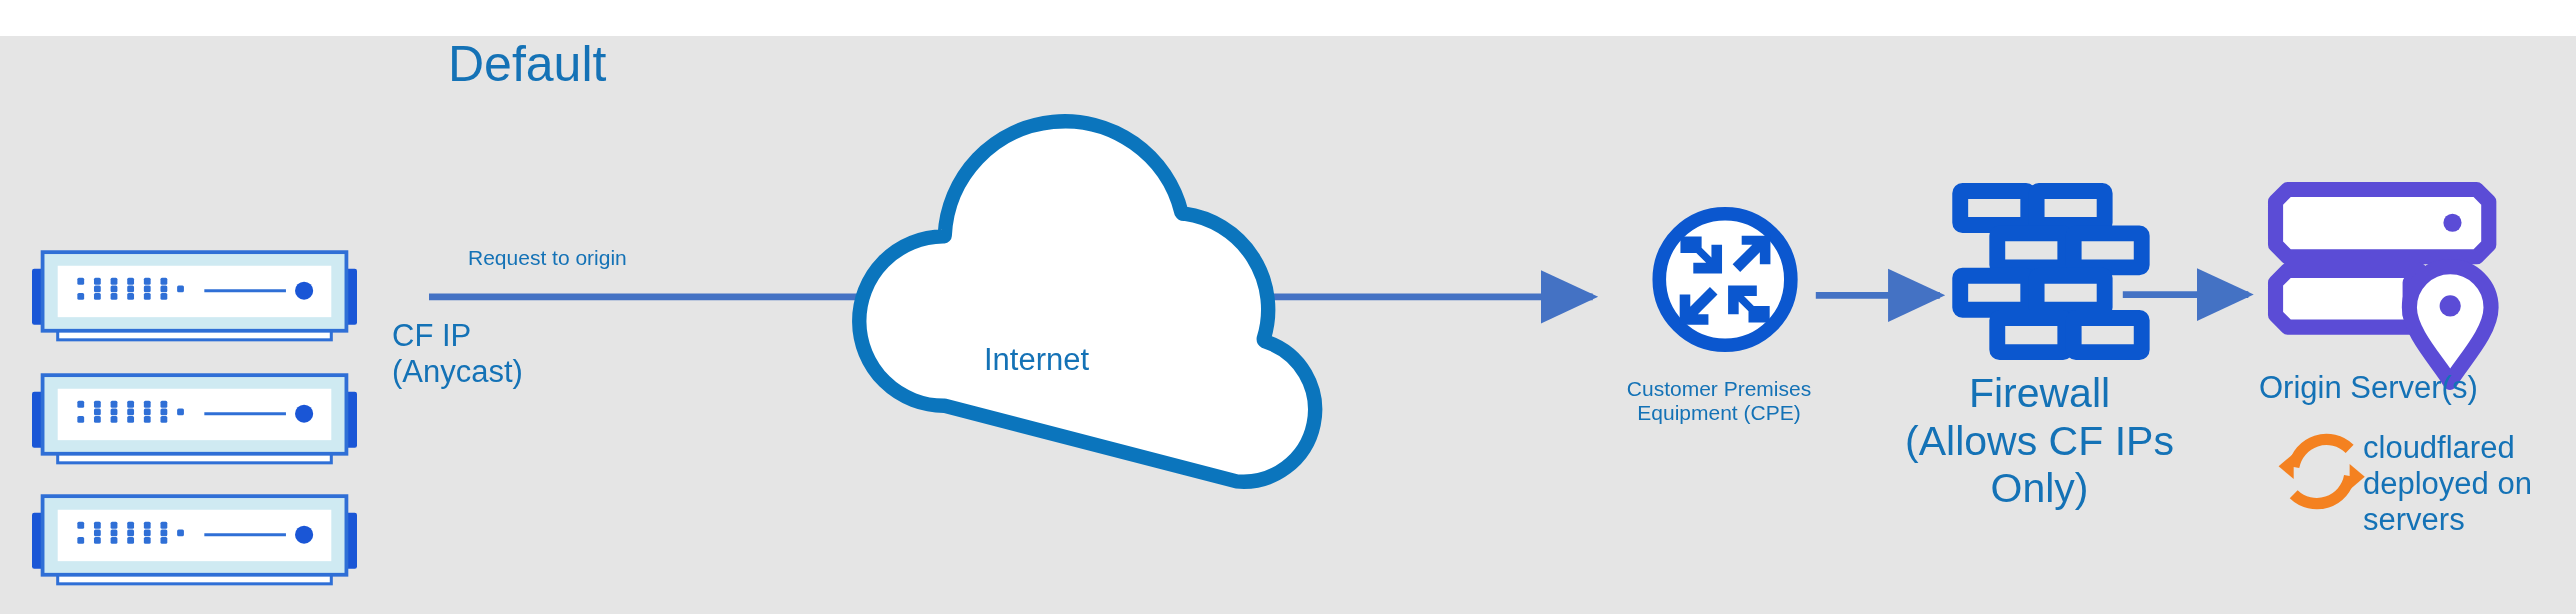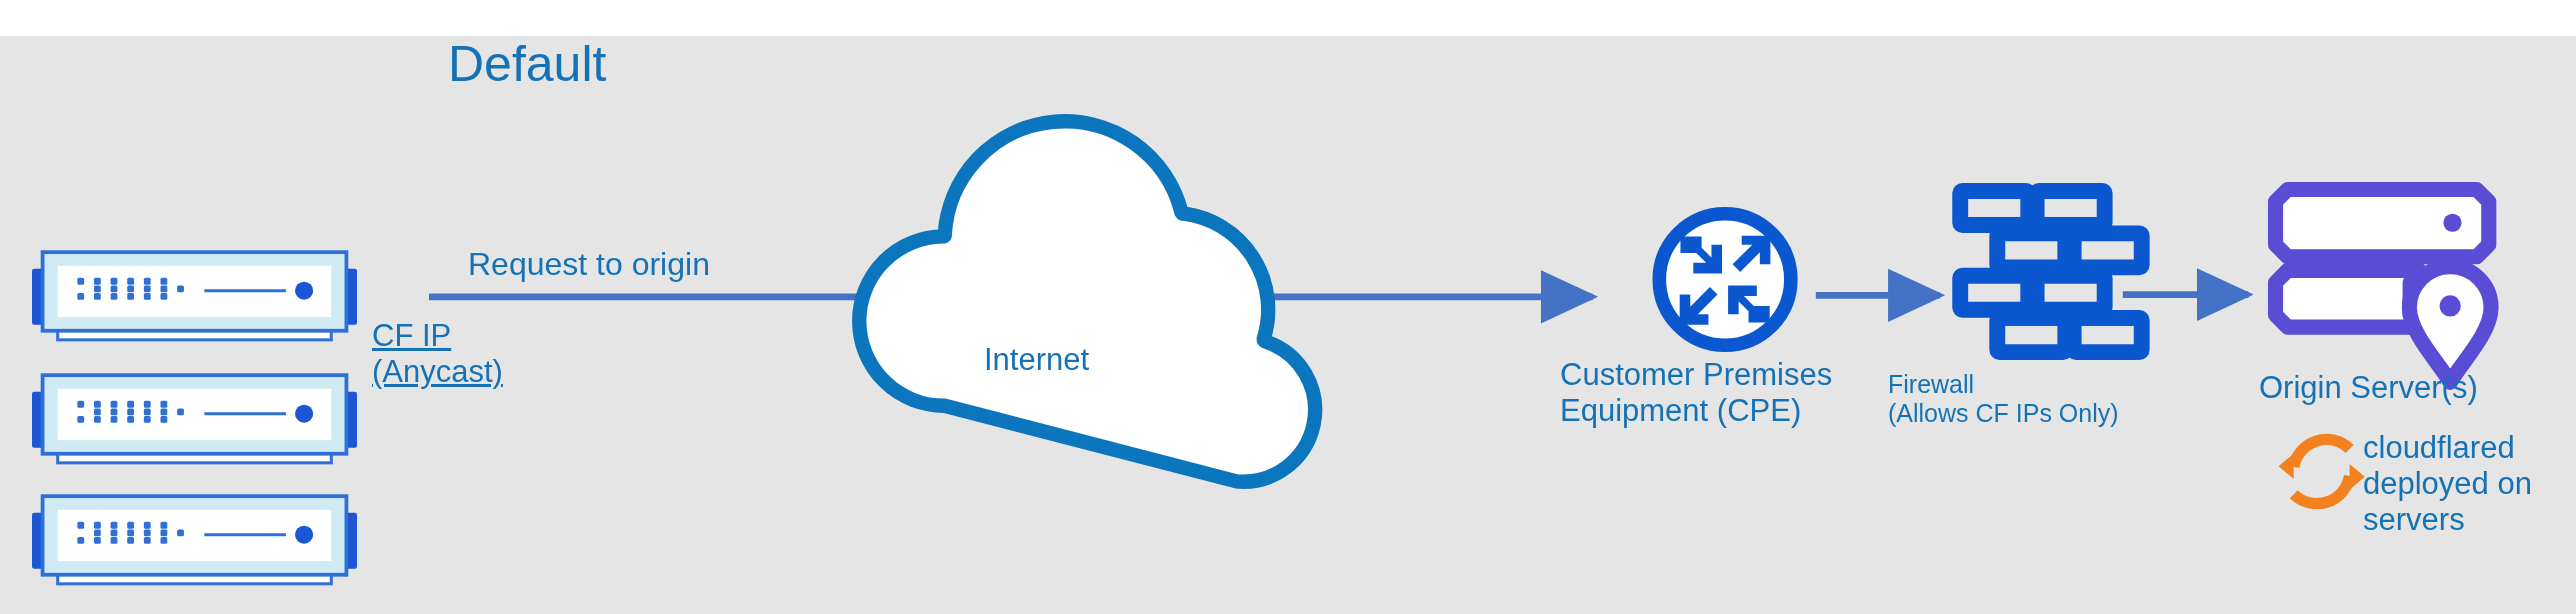--- a/index.html
+++ b/index.html
@@ -48,42 +48,42 @@
   #server-3 { left: 32px; top: 457px; }
 
   
   .label {
     color: #1472b6;
     line-height: 1.16;
     white-space: pre-line;
   }
   #lbl-request {
     left: 468px; top: 210px;
-    font-size: 32px;
+    font-size: 21px;
     white-space: nowrap;
   }
   #lbl-cfip {
-    left: 372px; top: 282px;
+    left: 392px; top: 282px;
     font-size: 31px;
-    text-decoration: underline;
   }
   #lbl-internet {
     left: 984px; top: 306px;
     font-size: 31px;
     white-space: nowrap;
   }
   #lbl-cpe {
-    left: 1560px; top: 321px;
-    font-size: 31px;
-    text-align: left;
+    left: 1560px; top: 341px;
+    font-size: 21px;
+    text-align: center;
     width: 318px;
   }
   #lbl-firewall {
     left: 1888px; top: 334px;
-    font-size: 25px;
+    font-size: 41px;
+    text-align: center;
     width: 303px;
   }
   #lbl-origin {
     left: 2259px; top: 334px;
     font-size: 31px;
     white-space: nowrap;
   }
   #lbl-cloudflared {
     left: 2363px; top: 394px;
     font-size: 31px;

